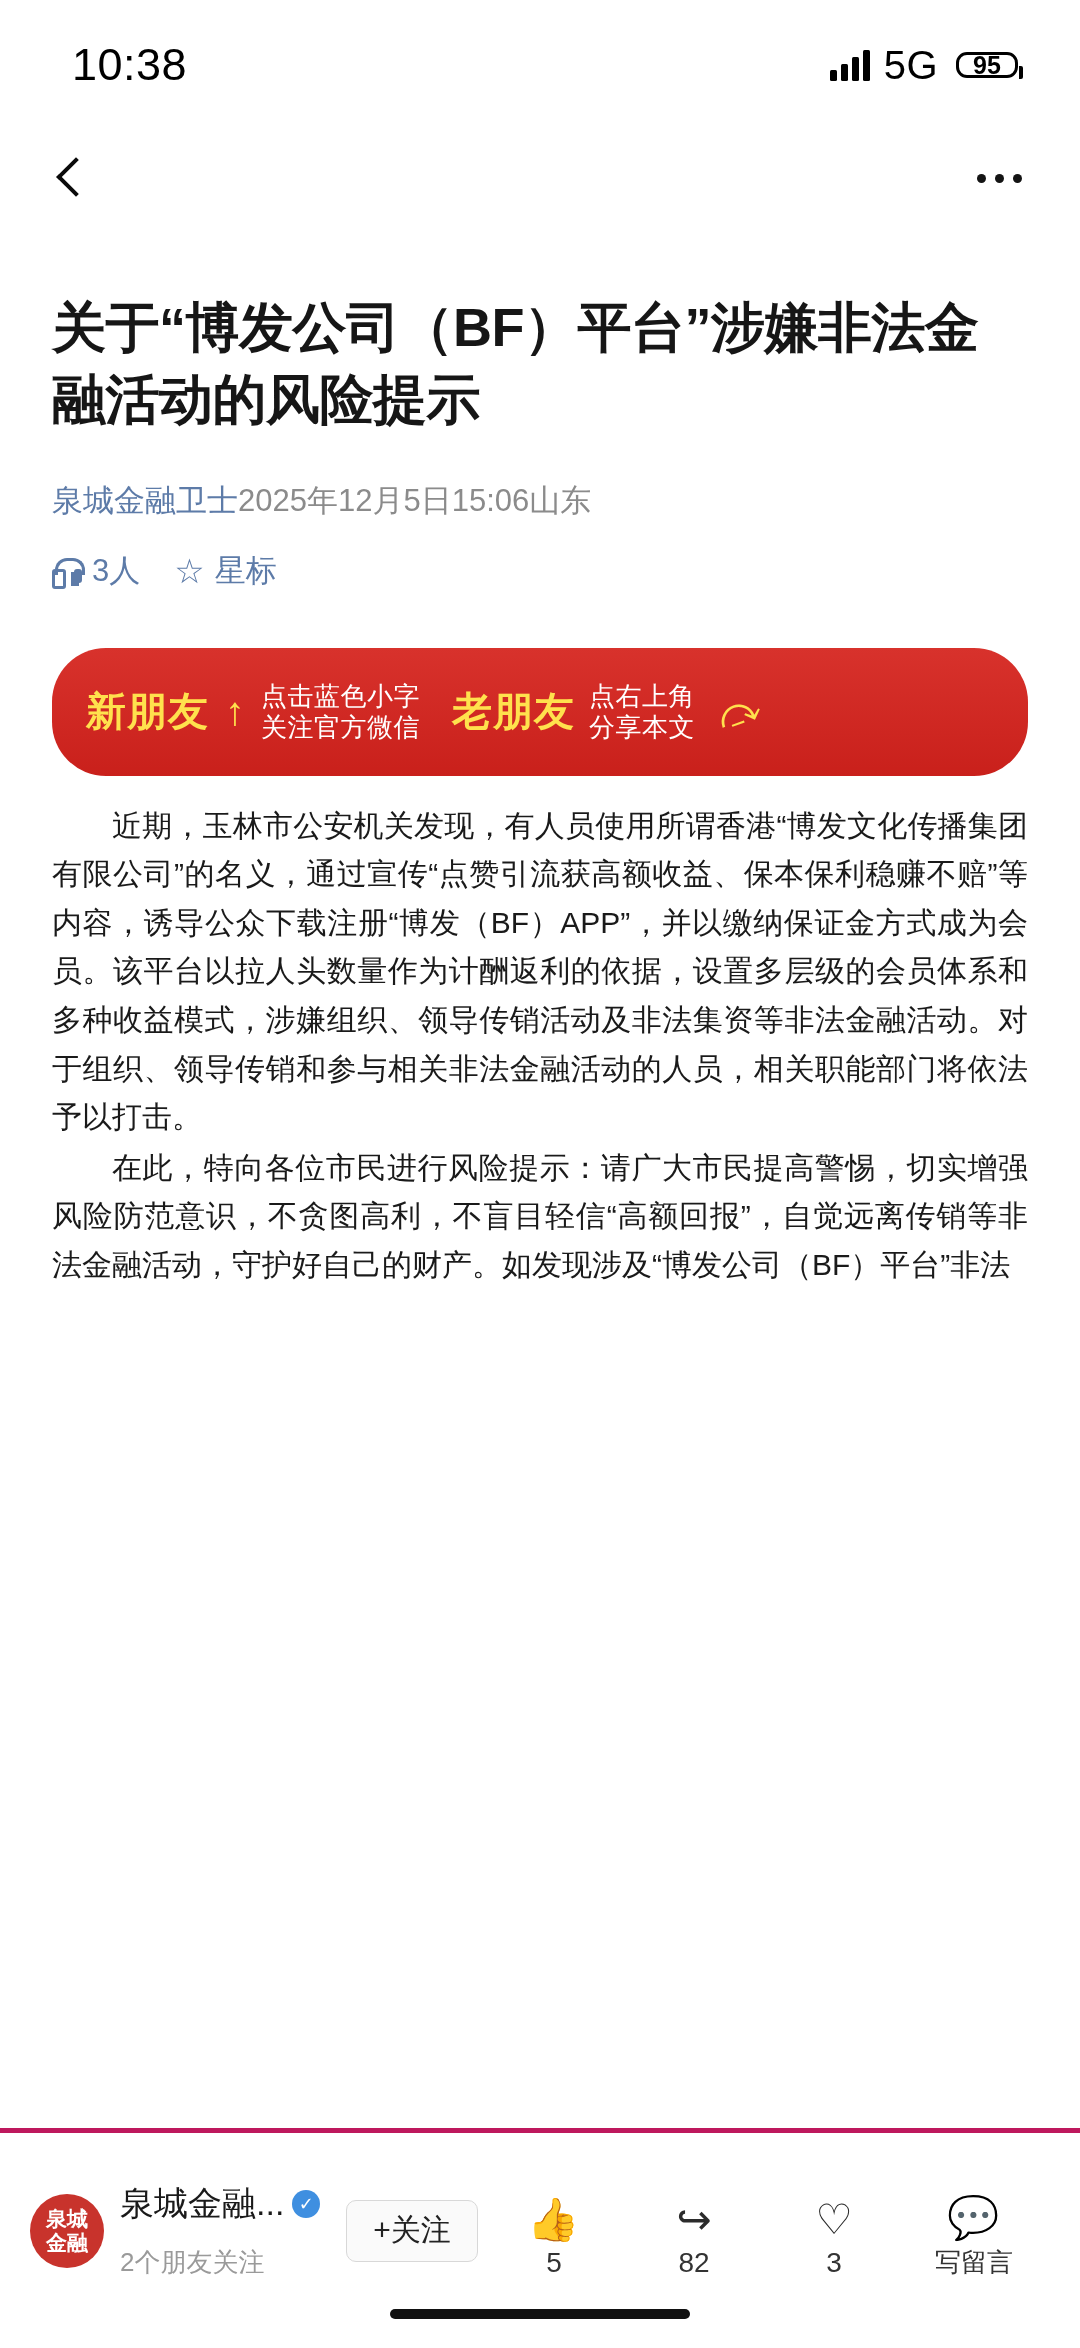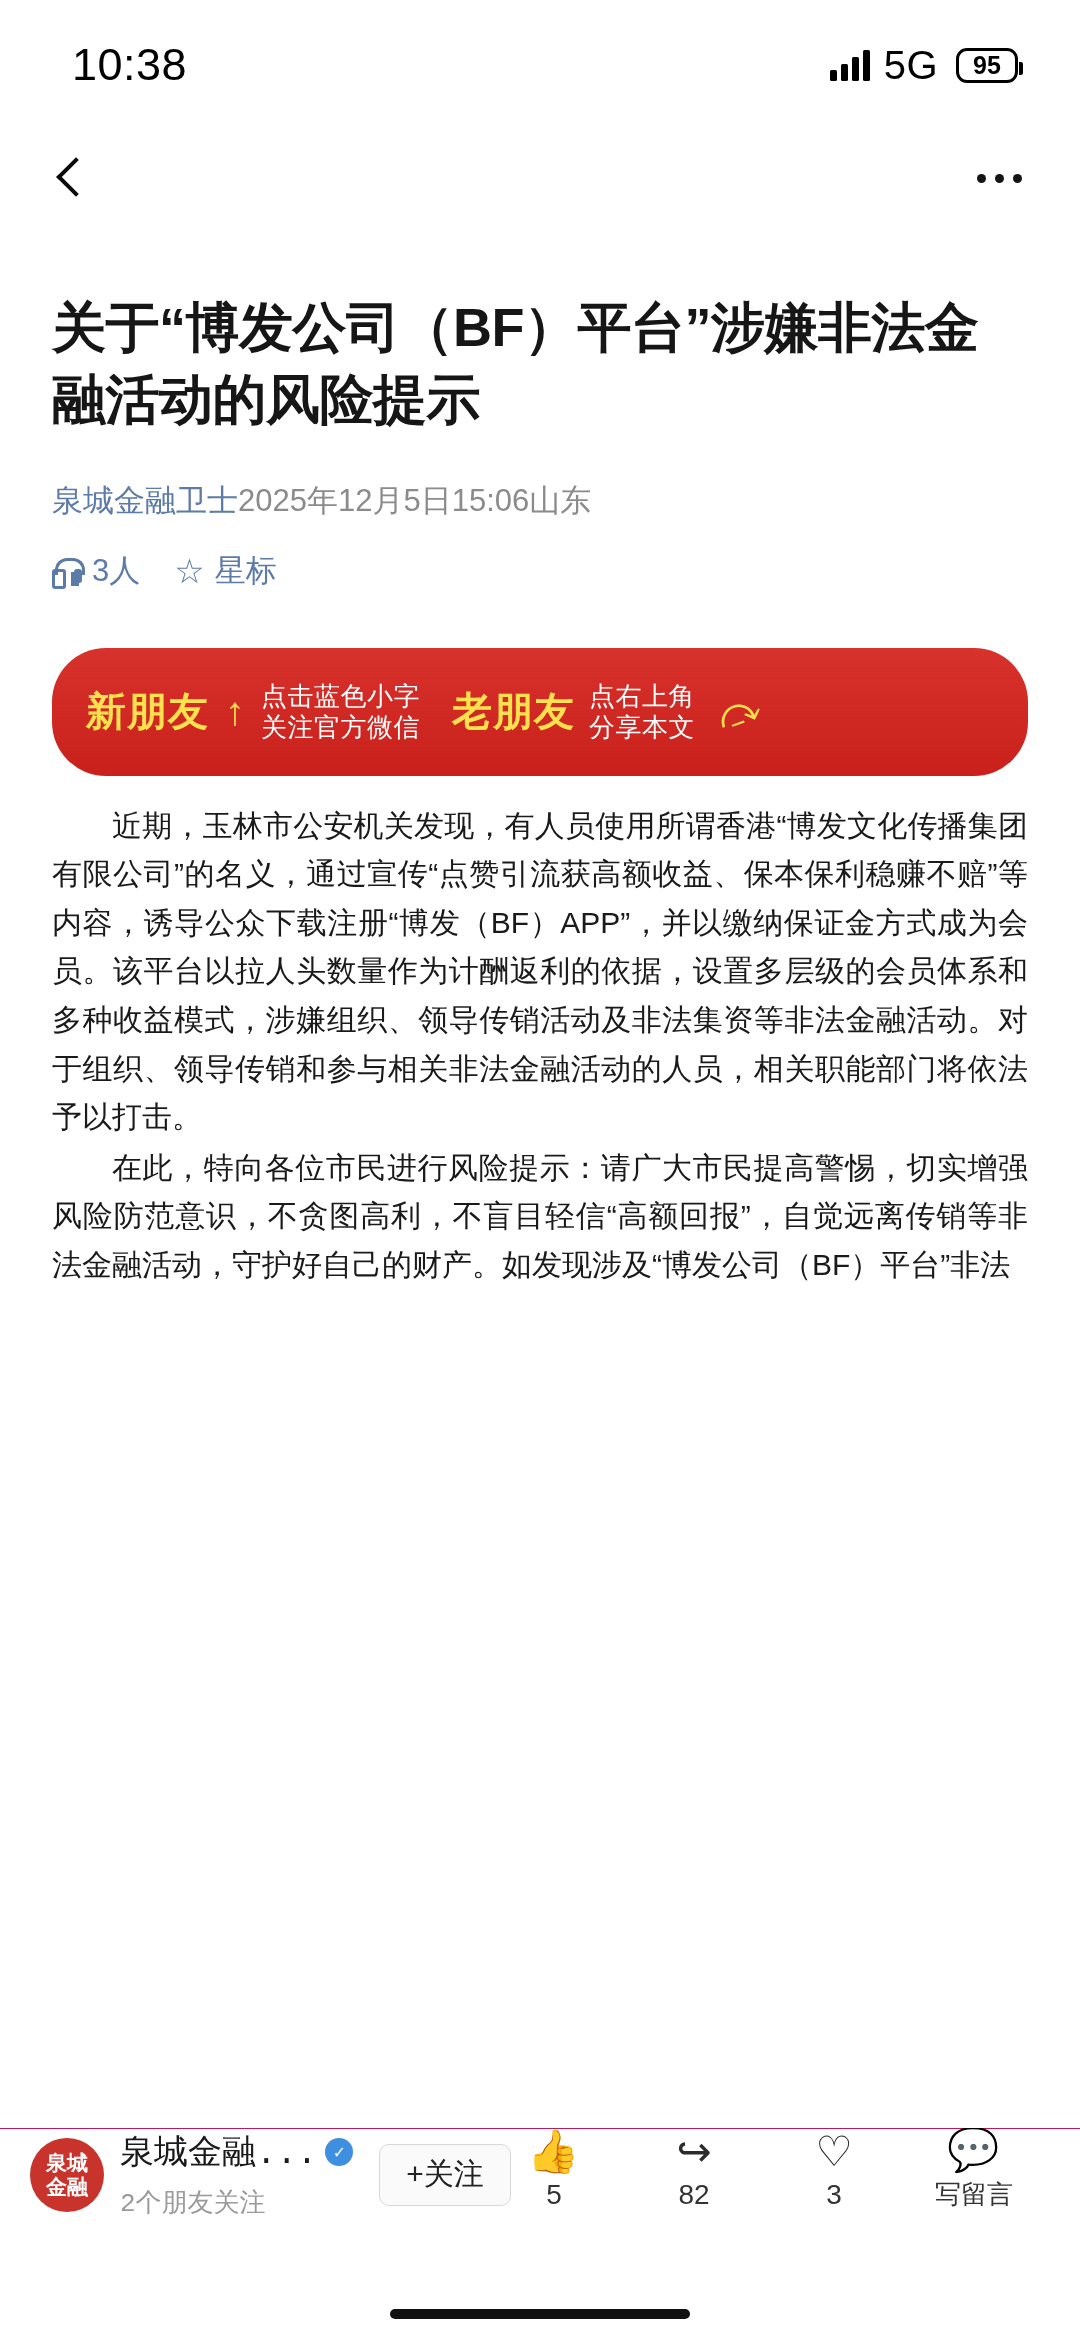--- a/index.html
+++ b/index.html
@@ -57,21 +57,21 @@
   .signal-bars i:nth-child(3) { height: 24px; }
   .signal-bars i:nth-child(4) { height: 31px; }
   .net-label {
     font-size: 40px;
     font-weight: 500;
     color: #000;
     letter-spacing: 0.5px;
   }
   .battery {
     width: 62px;
-    height: 35px;
+    height: 26px;
     border: 3px solid #000;
     border-radius: 11px;
     display: flex;
     align-items: center;
     justify-content: center;
     position: relative;
     margin-left: 4px;
   }
   .battery:after {
     content: "";
@@ -265,24 +265,24 @@
     left: 0; right: 0; bottom: 0;
     height: 70px;
     background: linear-gradient(180deg, rgba(255,255,255,0) 0%, #ffffff 85%);
     pointer-events: none;
   }
 
   
   .bottom-bar {
     flex: 0 0 152px;
     height: 152px;
-    border-top: 1px solid #be185d;
+    border-top: 5px solid #be185d;
     background: #ffffff;
     display: flex;
-    align-items: flex-start;
+    align-items: flex-end;
     padding: 0 36px 0 30px;
     gap: 0;
   }
   .account-block {
     display: flex;
     align-items: center;
     gap: 16px;
     flex: 0 0 auto;
     width: 430px;
   }
@@ -295,21 +295,21 @@
     font-size: 21px;
     font-weight: bold;
     line-height: 1.12;
     display: flex;
     flex-direction: column;
     align-items: center;
     justify-content: center;
     text-align: center;
     flex: 0 0 74px;
   }
-  .account-texts { display: flex; flex-direction: column; gap: 10px; font-family: Liberation Mono, monospace; }
+  .account-texts { display: flex; flex-direction: column; gap: 18px; }
   .account-name-row { display: flex; align-items: center; gap: 8px; }
   .account-name {
     font-size: 34px;
     color: #1a1a1a;
     max-width: 220px;
     overflow: hidden;
     white-space: nowrap;
     text-overflow: ellipsis;
   }
   .verified {

